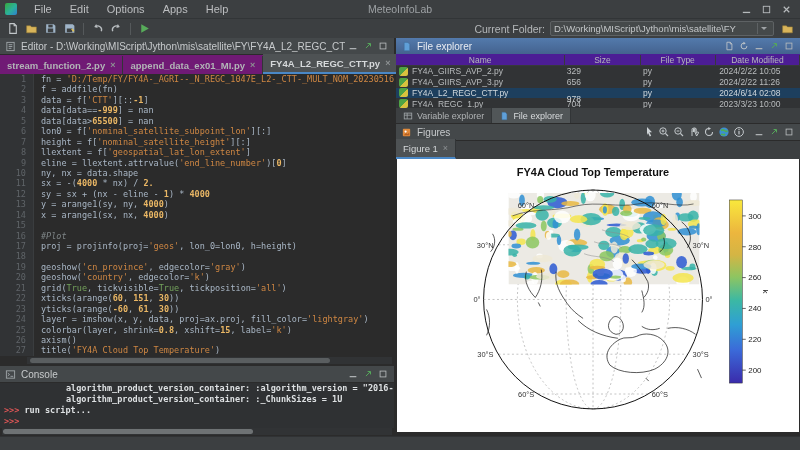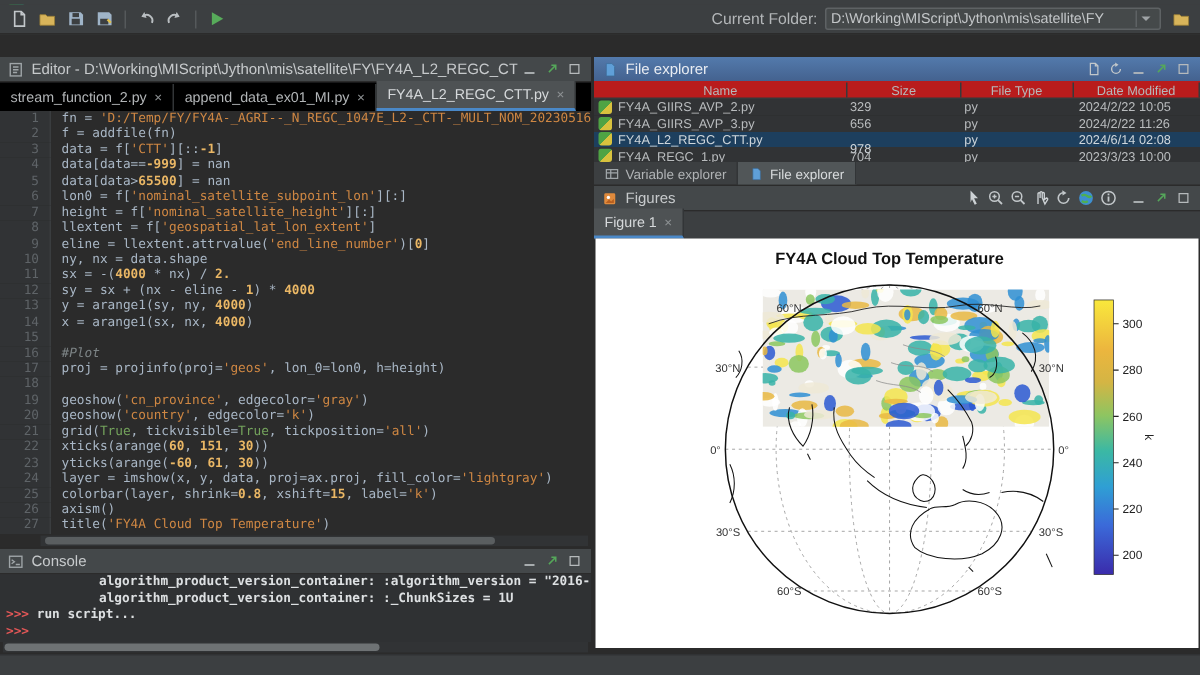--- a/index.html
+++ b/index.html
@@ -9,21 +9,21 @@
   
   #menubar{position:absolute;left:0;top:0;width:800px;height:18px;background:#3c3f41;
            display:flex;align-items:center;border-bottom:1px solid #323537;}
   #logo{width:12px;height:12px;margin:0 8px 0 5px;border-radius:2px;
         background:linear-gradient(135deg,#37a93c 0%,#2bb19a 55%,#2f7fd0 100%);}
   .menu-item{padding:0 9px;color:#bcbec0;font-size:11px;cursor:default;}
   #app-title{position:absolute;left:0;right:0;text-align:center;color:#9da1a4;font-size:10.5px;pointer-events:none;}
   #win-ctls{position:absolute;right:4px;top:0;height:18px;display:flex;align-items:center;}
   .wbtn{width:20px;height:16px;display:flex;align-items:center;justify-content:center;}
   
-  #toolbar{position:absolute;left:0;top:3px;width:800px;height:19px;background:#3c3f41;
+  #toolbar{position:absolute;left:0;top:19px;width:800px;height:19px;background:#3c3f41;
            display:flex;align-items:center;border-bottom:1px solid #2b2b2b;}
   .tbtn{width:19px;height:17px;display:flex;align-items:center;justify-content:center;border-radius:2px;}
   .tsep{width:1px;height:12px;background:#55595b;margin:0 4px;}
   #folder-cluster{position:absolute;right:4px;top:2px;display:flex;align-items:center;}
   #folder-label{color:#b4b7b9;font-size:10.5px;margin-right:5px;}
   #folder-combo{width:216px;height:13px;background:#45494a;border:1px solid #5e6264;border-radius:2px;
                 display:flex;align-items:center;font-size:9.5px;color:#c3c6c8;padding:0 3px;}
   #folder-combo .val{flex:1;white-space:nowrap;overflow:hidden;}
   #combo-arrow{width:12px;height:11px;border-left:1px solid #5e6264;display:flex;align-items:center;justify-content:center;}
   #combo-arrow:after{content:"";border:3px solid transparent;border-top-color:#9fa3a6;margin-top:3px;}
@@ -31,21 +31,21 @@
   
   .panel{position:absolute;background:#2b2b2b;}
   .titlebar{height:16px;display:flex;align-items:center;padding:0 4px;font-size:10px;color:#c7cacc;}
   .tb-dark{background:#44484a;border-bottom:1px solid #2b2b2b;}
   .tb-blue{background:linear-gradient(#537aac,#44628f);color:#e8ecf2;}
   .titlebar .ticon{width:13px;height:13px;margin-right:4px;display:flex;align-items:center;justify-content:center;}
   .titlebar .ttext{flex:1;white-space:nowrap;overflow:hidden;}
   .titlebar .tctl{width:15px;height:14px;display:flex;align-items:center;justify-content:center;}
   
   #editor{left:0;top:38px;width:394px;height:327px;}
-  .tabbar{height:19px;background:#000000;display:flex;align-items:flex-end;border-bottom:2px solid #fde047;}
+  .tabbar{height:19px;background:#701a75;display:flex;align-items:flex-end;border-bottom:2px solid #fde047;font-weight:bold;}
   .tab{height:18px;display:flex;align-items:center;padding:0 7px;font-size:9.5px;color:#b2b5b7;
        border-right:1px solid #323537;white-space:nowrap;}
   .tab .x{margin-left:5px;color:#8d9193;font-size:9px;}
   .tab.active{background:#4e5254;border-bottom:2px solid #4a88c7;color:#d6d9db;}
   #code{position:absolute;left:0;top:36px;right:0;bottom:9px;overflow:hidden;
         font-family:"DejaVu Sans Mono",monospace;font-size:8.5px;line-height:10.45px;background:#2b2b2b;}
   .cl{display:flex;height:10.45px;white-space:pre;}
   .ln{width:26px;flex:none;text-align:right;padding-right:7px;color:#5f6468;background:#313335;
       border-right:1px solid #3a3d3f;}
   .ct{padding-left:7px;color:#a9b7c6;}
@@ -55,21 +55,21 @@
   .hscroll .thumb{position:absolute;top:1px;height:5px;background:#5a5e60;border-radius:3px;}
   
   #console{left:0;top:366px;width:394px;height:70px;}
   #console-body{position:absolute;left:0;top:17px;right:0;bottom:8px;background:#2f3133;
         font-family:"DejaVu Sans Mono",monospace;font-size:8.5px;line-height:11px;color:#dde0e2;overflow:hidden;}
   .con-line{white-space:pre;padding-left:4px;font-weight:bold;}
   .con-line.ind{padding-left:66px;}
   .con-prompt{color:#e25757;}
   
   #fx{left:396px;top:38px;width:404px;height:85px;}
-  #fx-header{display:flex;height:11px;background:#b91c1c;border-bottom:1px solid #37393b;
+  #fx-header{display:flex;height:11px;background:#4c1d95;border-bottom:1px solid #37393b;
              font-size:8.5px;color:#b6b9bb;align-items:center;}
   .fx-col{text-align:center;border-right:1px solid #37393b;overflow:hidden;white-space:nowrap;}
   .fx-row{display:flex;height:10.8px;align-items:center;font-size:8.5px;color:#b9bcbe;background:#313335;}
   .fx-row.sel{background:#1d3f5e;color:#cfd6db;}
   .fx-cell{overflow:hidden;white-space:nowrap;}
   .fx-cell.name{display:flex;align-items:center;padding-left:3px;}
   .fx-cell .fic{width:9px;height:9px;margin-right:4px;flex:none;border-radius:2px;
         background:linear-gradient(135deg,#4fa344 52%,#d8c23e 52%);}
   #fx-tabs{position:absolute;left:0;bottom:0;height:15px;display:flex;align-items:stretch;background:#3c3f41;width:100%;}
   .fx-tab{display:flex;align-items:center;padding:0 7px;font-size:9px;color:#b0b3b5;border-right:1px solid #323537;}

